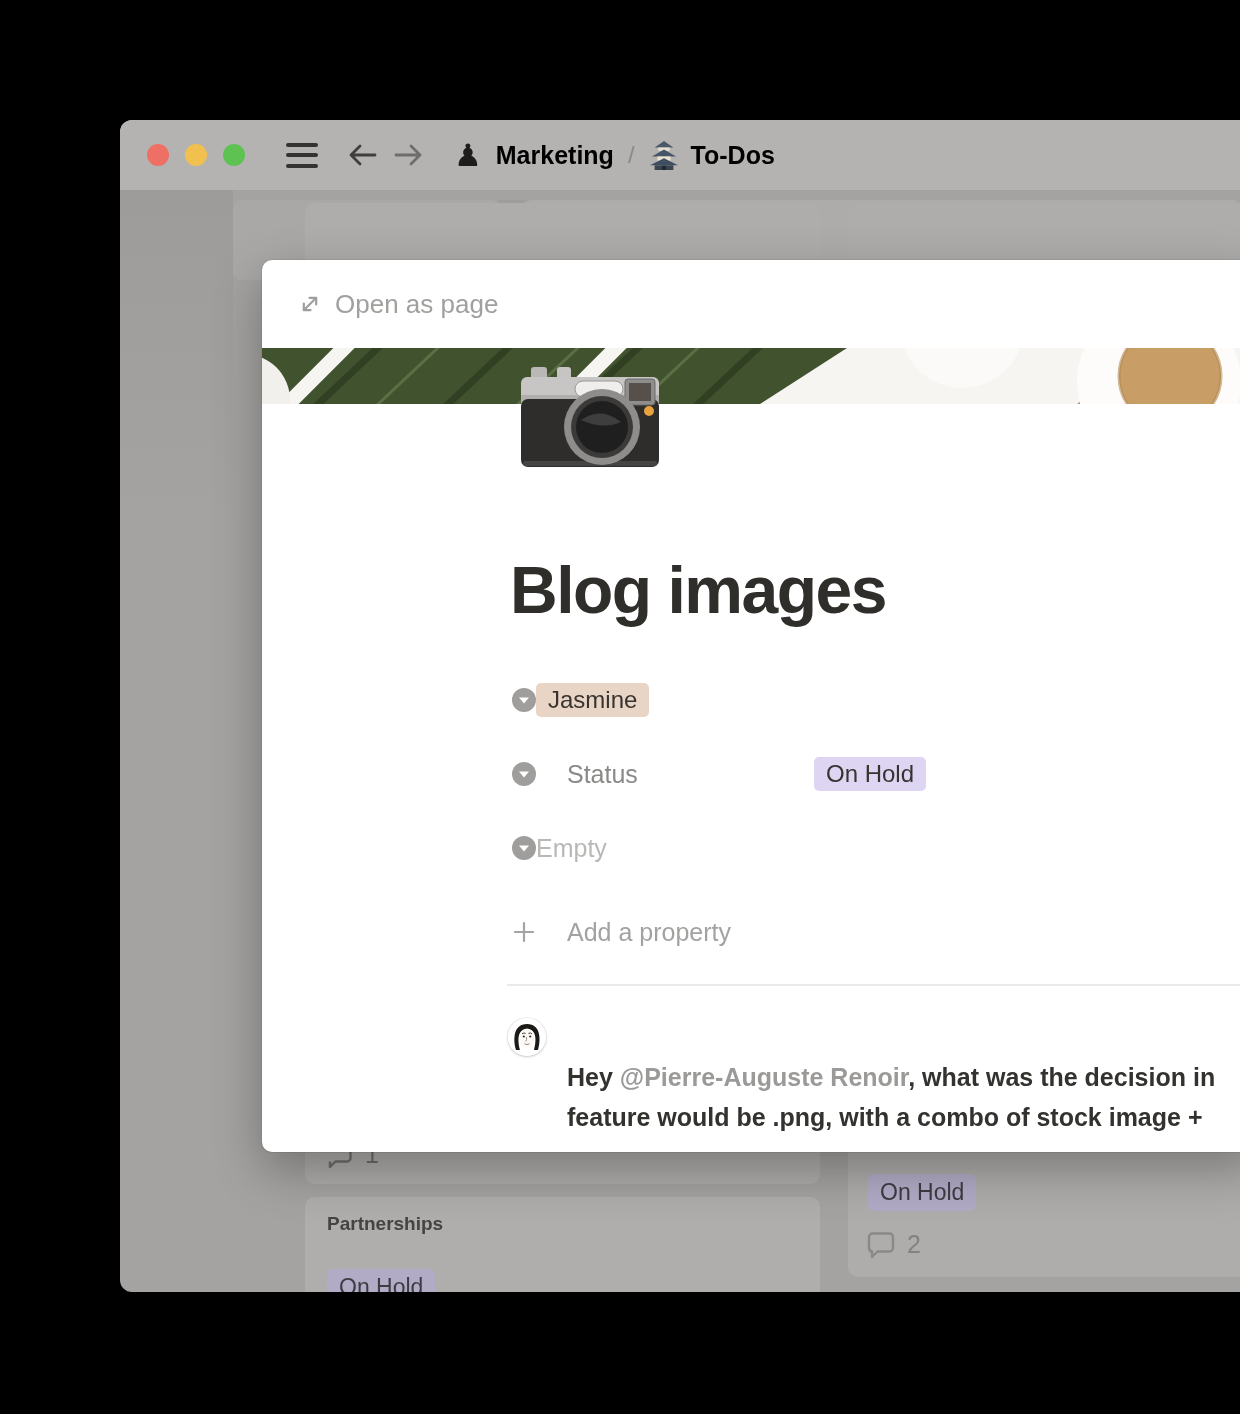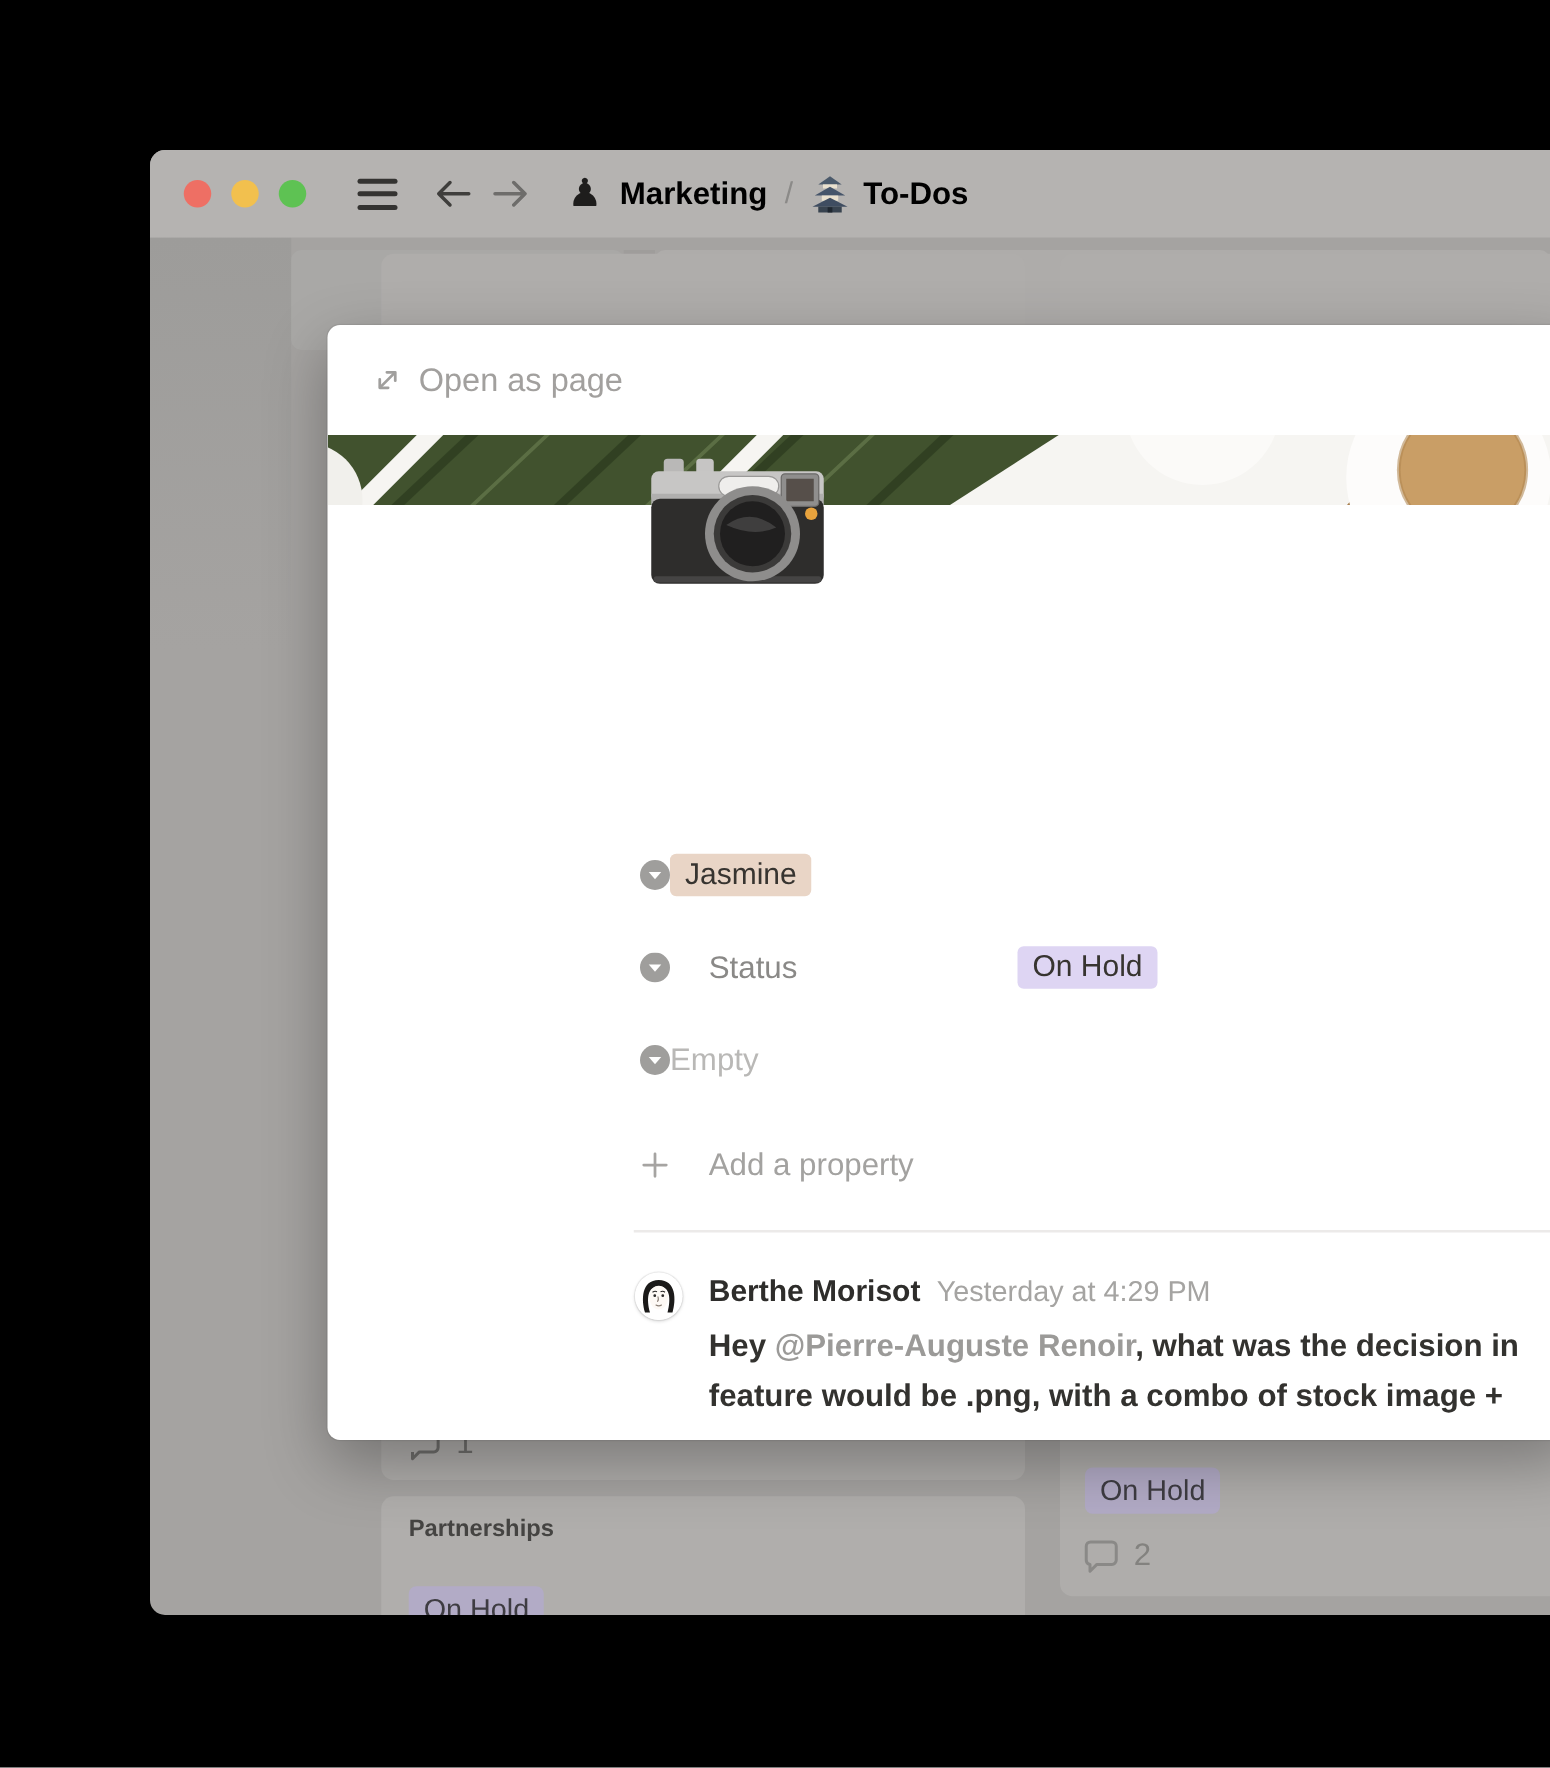--- a/index.html
+++ b/index.html
@@ -179,20 +179,21 @@
       <rect x="62" y="16" width="48" height="16" rx="8" fill="#efeeec" stroke="#9a9998"></rect>
       <rect x="112" y="14" width="30" height="26" rx="3" fill="#8f8e8d" stroke="#6b6a69"></rect>
       <rect x="116" y="18" width="22" height="18" fill="#564f4a"></rect>
       <circle cx="136" cy="46" r="5" fill="#e8a33d"></circle>
       <circle cx="89" cy="62" r="38" fill="#8e8d8c"></circle>
       <circle cx="89" cy="62" r="31" fill="#3b3a39"></circle>
       <circle cx="89" cy="62" r="26" fill="#201f1f"></circle>
       <path d="M68,55 q20,-14 40,2 q-18,8 -40,-2" fill="#ffffff" opacity=".14"></path>
     </svg>
 
+    <div class="page-title">Blog images</div>
 
     <div class="prop-row" style="top:423px">
       <svg class="p-icon" viewBox="0 0 24 24">
         <circle cx="12" cy="12" r="12" fill="#9f9e9c"></circle>
           <polygon points="7,9.6 17,9.6 12,15.4" fill="#fff"></polygon>
       </svg>
       <span class="tag" style="background: rgb(233, 213, 198);">Jasmine</span>
     </div>
     <div class="prop-row" style="top:497px">
       <svg class="p-icon" viewBox="0 0 24 24">
@@ -223,23 +224,19 @@
       <svg width="38" height="38" viewBox="0 0 38 38">
         <circle cx="19" cy="19" r="19" fill="#ffffff"></circle>
         <path d="M8,32 C5,22 5,6 19,6 C33,6 33,22 30,32 L26,32 C29,21 28,11 19,11 C10,11 9,21 12,32 Z" fill="#1b1a19"></path>
         <ellipse cx="19" cy="20" rx="7.5" ry="9.5" fill="#fdf9f5"></ellipse>
         <circle cx="15.8" cy="18.5" r="1.1" fill="#2a2927"></circle>
         <circle cx="22.2" cy="18.5" r="1.1" fill="#2a2927"></circle>
         <path d="M14,15.8 q2,-1.4 3.6,-.4 M20.4,15.4 q2,-1 3.6,.4" stroke="#2a2927" stroke-width=".9" fill="none"></path>
         <path d="M18.4,19.5 q.8,2.6 -.4,3.6 M16.8,26 q2.2,1.4 4.4,0" stroke="#8a7f76" stroke-width=".9" fill="none" stroke-linecap="round"></path>
       </svg>
     </div>
-    <div class="c-name-row">
-      <span class="c-name">Berthe Morisot</span>
-      <span class="c-time">Yesterday at 4:29 PM</span>
-    </div>
     <div class="c-text">
       <div><span>Hey </span><span class="mention">@Pierre-Auguste Renoir</span><span>, what was the decision in</span></div>
       <div>feature would be .png, with a combo of stock image +</div>
     </div>
 
   </div>
 </div>
 
 </body></html>

